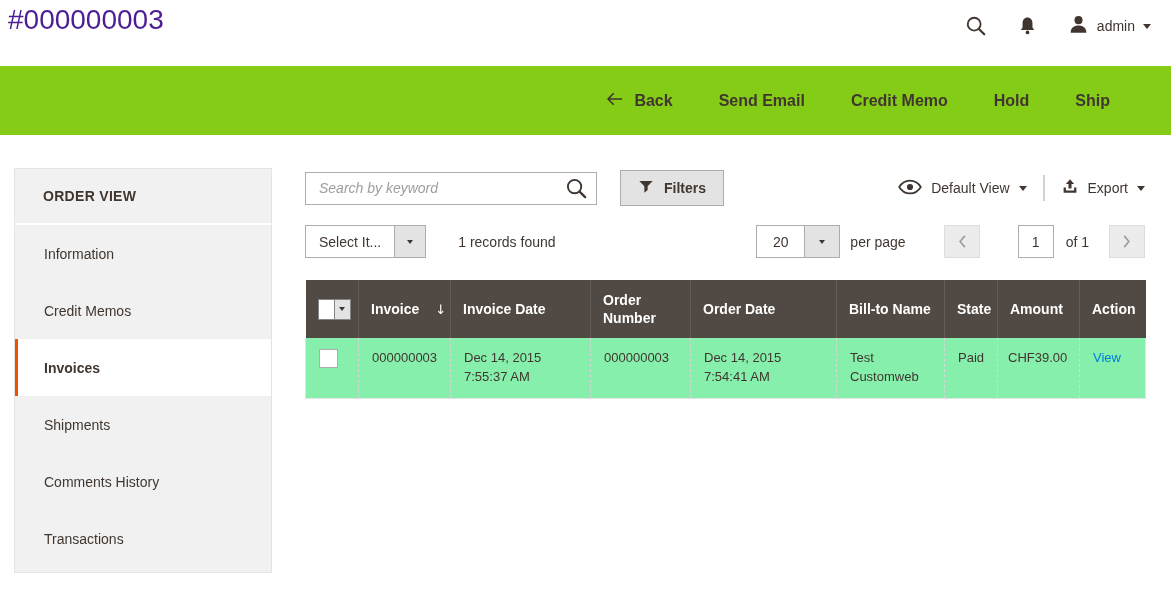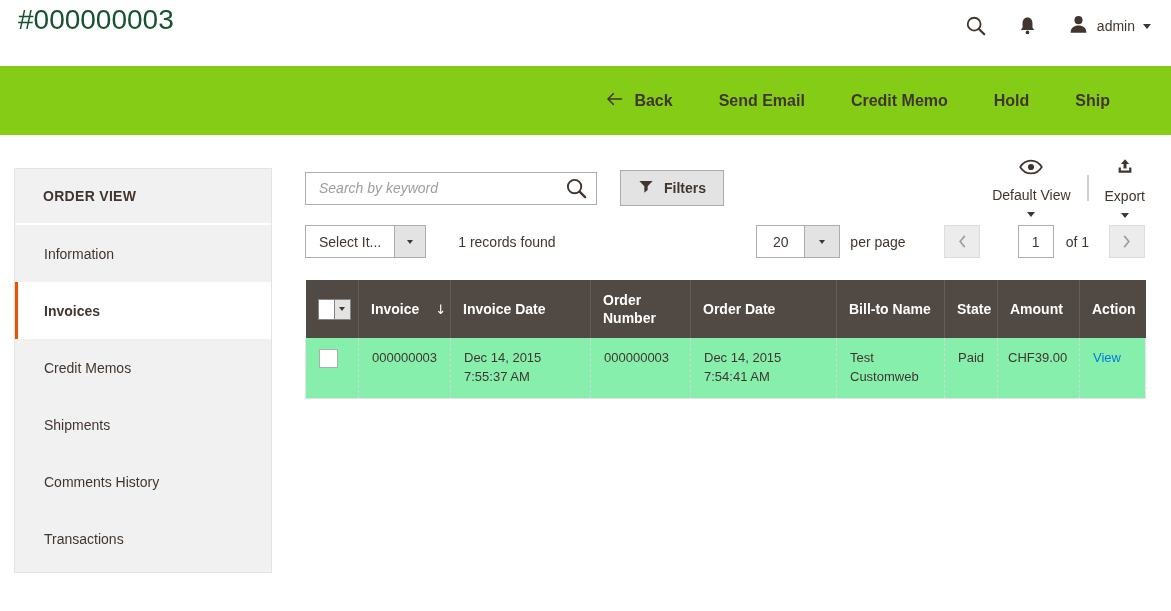--- a/index.html
+++ b/index.html
@@ -5,22 +5,22 @@
   * { box-sizing: border-box; }
   html, body { margin:0; padding:0; }
   body {
     width:1171px; height:611px; position:relative; overflow:hidden;
     background:#fff; color:#41362f;
     font-family:"Liberation Sans", sans-serif;
   }
 
   
   .page-title {
-    position:absolute; left:18px; top:4px; margin:0;
-    font-size:28px; font-weight:400; color:#14532d;
+    position:absolute; left:8px; top:4px; margin:0;
+    font-size:28px; font-weight:400; color:#4c1d95;
   }
   .header-right {
     position:absolute; right:20px; top:8px; height:36px;
     display:flex; align-items:center; gap:32px;
   }
   .hdr-icon-btn { display:flex; align-items:center; cursor:pointer; }
   .admin-chip { display:flex; align-items:center; gap:8px; cursor:pointer; }
   .admin-chip .label { font-size:14px; color:#41362f; }
   .caret {
     width:0; height:0; display:inline-block;
@@ -83,21 +83,20 @@
     margin-left:23px; height:36px; padding:0 17px;
     background:#e3e3e3; border:1px solid #adadad;
     display:flex; align-items:center; gap:10px; cursor:pointer;
     font-size:14px; font-weight:700; color:#41362f; font-family:inherit;
   }
   .view-controls { margin-left:auto; display:flex; align-items:center; }
   .control {
     display:flex; align-items:center; gap:9px; padding:0 16px;
     font-size:14px; color:#41362f; cursor:pointer; background:none; border:none;
     font-family:inherit;
-    flex-direction:column;
   }
   .view-controls .control:last-child { padding-right:0; }
   .control-divider { width:1px; height:26px; background:#d1d1d1; }
 
   
   .actions-row { display:flex; align-items:center; height:33px; margin-top:19px; }
   .split-btn { display:flex; height:33px; cursor:pointer; }
   .split-main {
     border:1px solid #adadad; background:#fff; display:flex; align-items:center;
     padding:0 13px; font-size:14px; color:#41362f;
@@ -200,22 +199,22 @@
     <button class="action-btn">Send Email</button>
     <button class="action-btn">Credit Memo</button>
     <button class="action-btn">Hold</button>
     <button class="action-btn">Ship</button>
   </div>
 </div>
 
 <div class="sidebar">
   <div class="sidebar-title">ORDER VIEW</div>
   <div class="sidebar-item">Information</div>
+  <div class="sidebar-item">Credit Memos</div>
   <div class="sidebar-item active">Invoices</div>
-  <div class="sidebar-item">Credit Memos</div>
   <div class="sidebar-item">Shipments</div>
   <div class="sidebar-item">Comments History</div>
   <div class="sidebar-item">Transactions</div>
 </div>
 
 <div class="main">
 
   <div class="grid-toolbar">
     <div class="search-box">
       <input type="text" placeholder="Search by keyword" style="">

